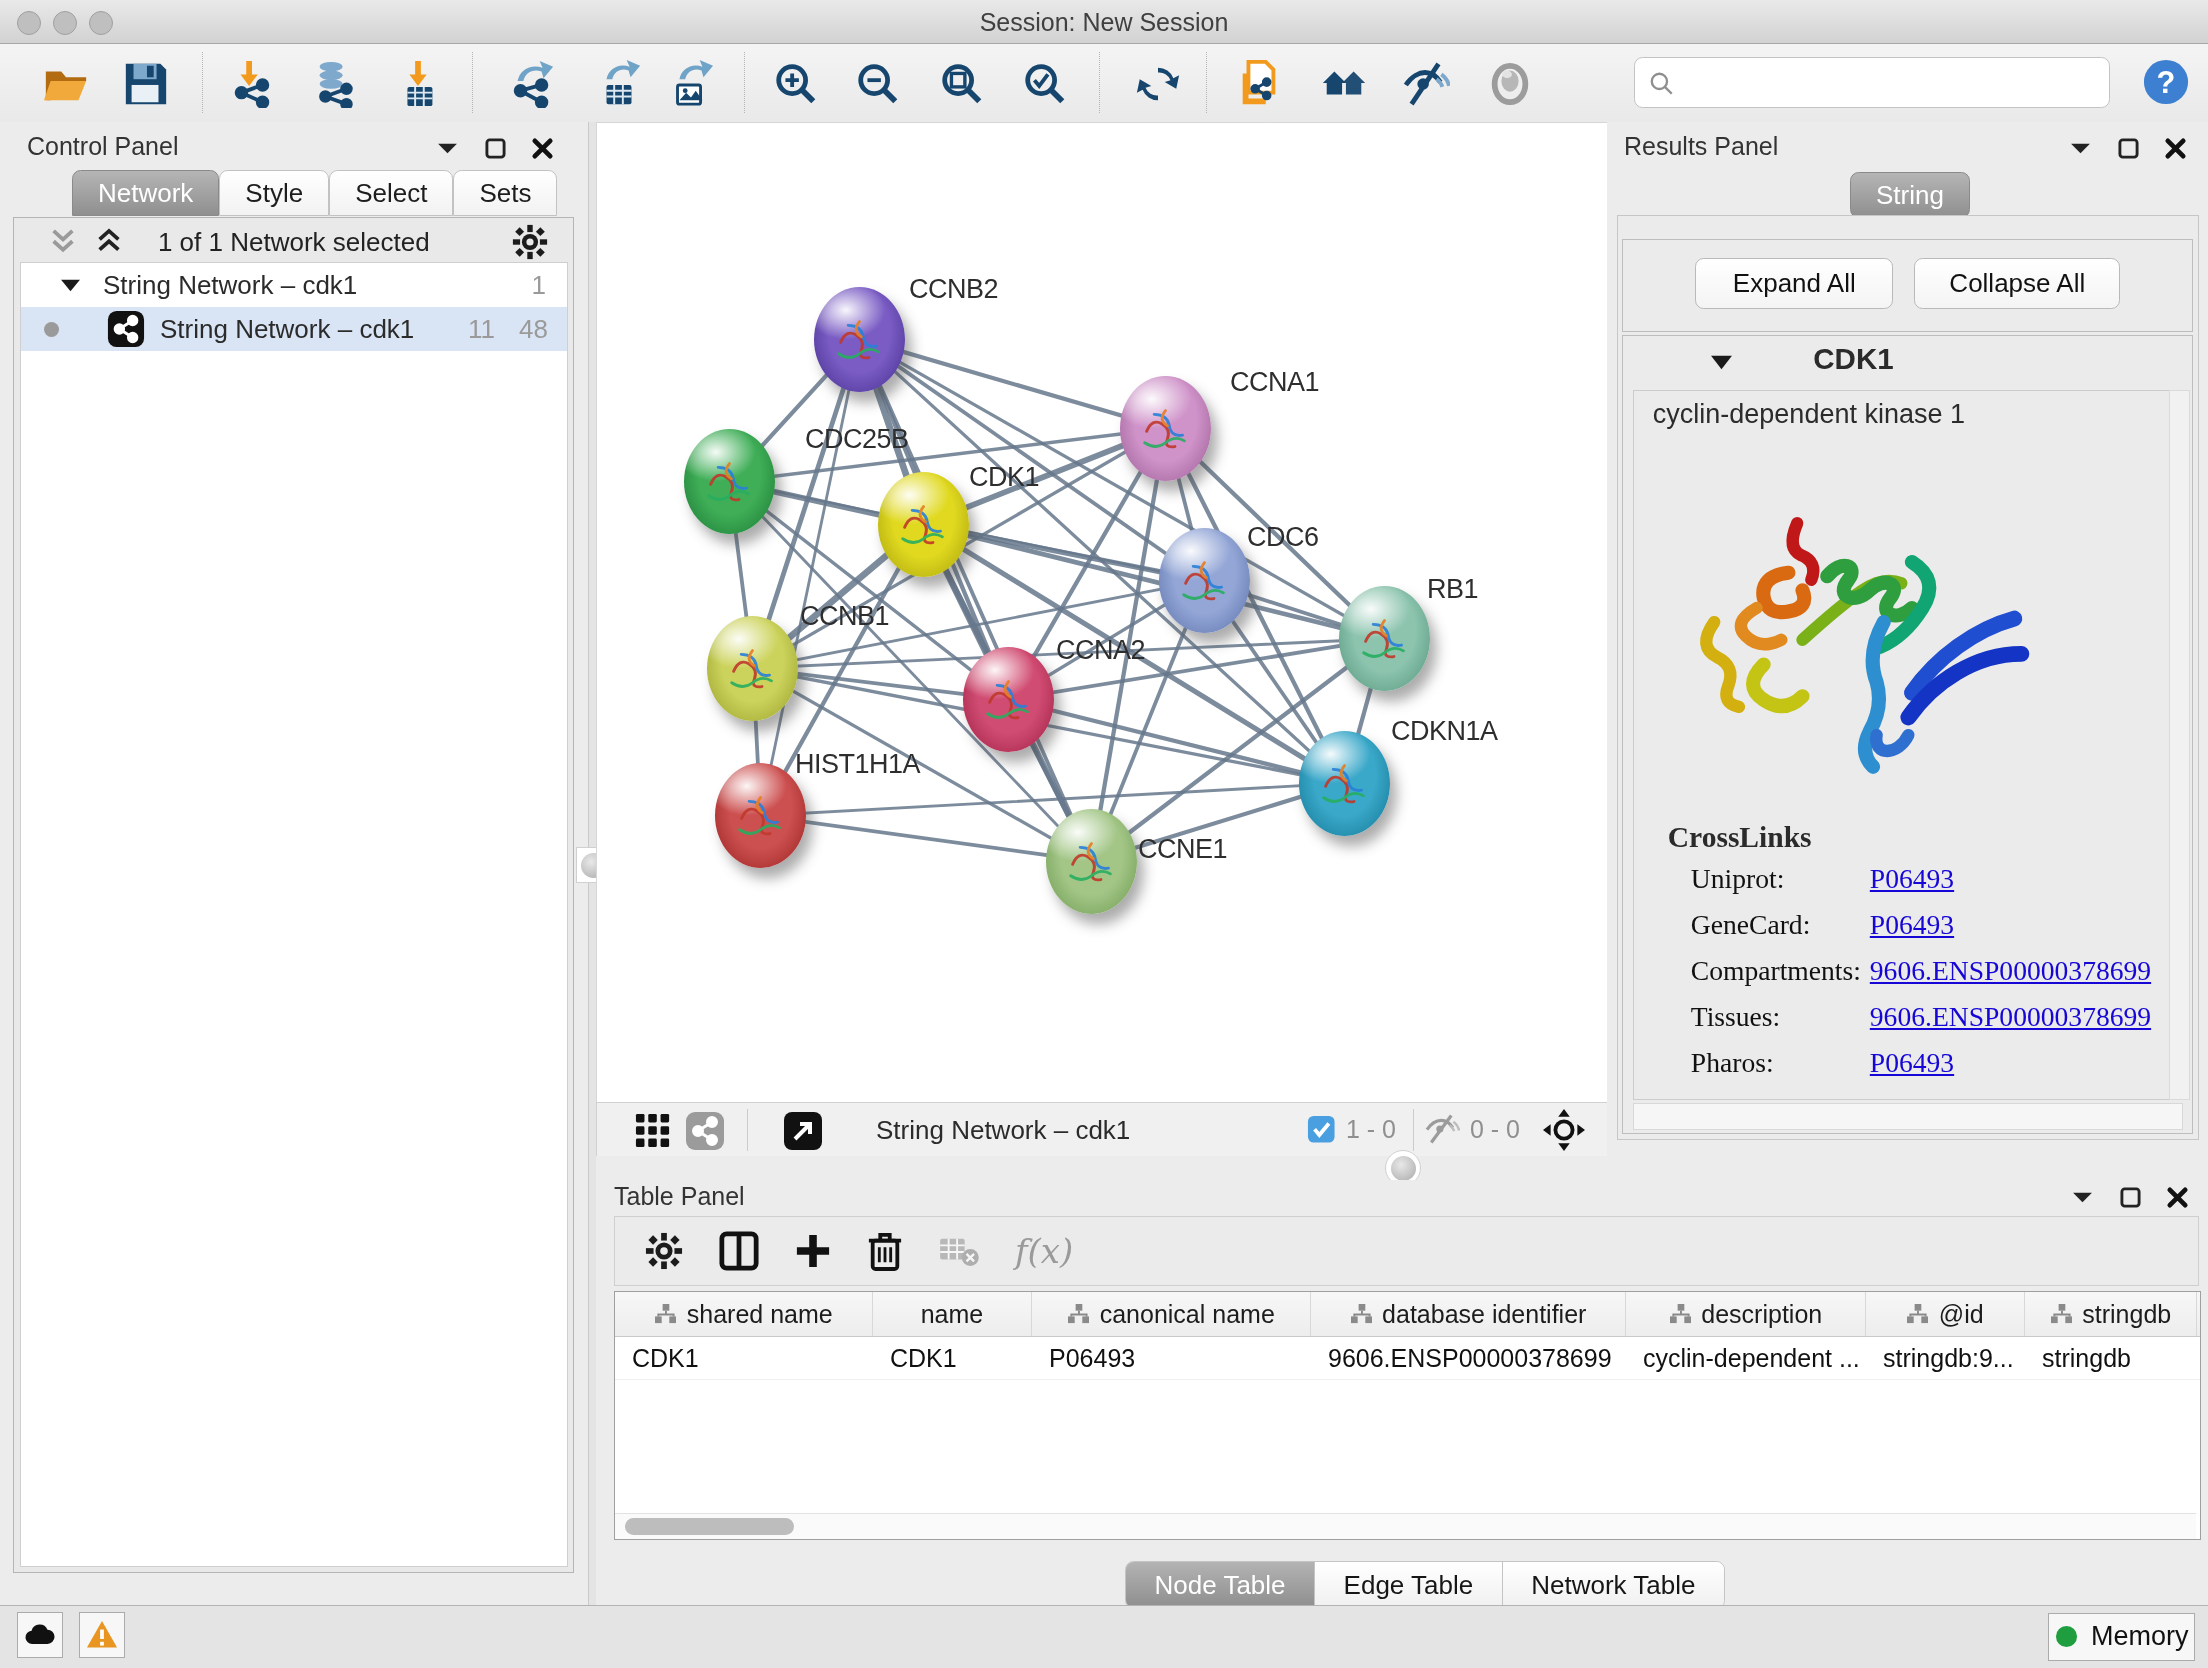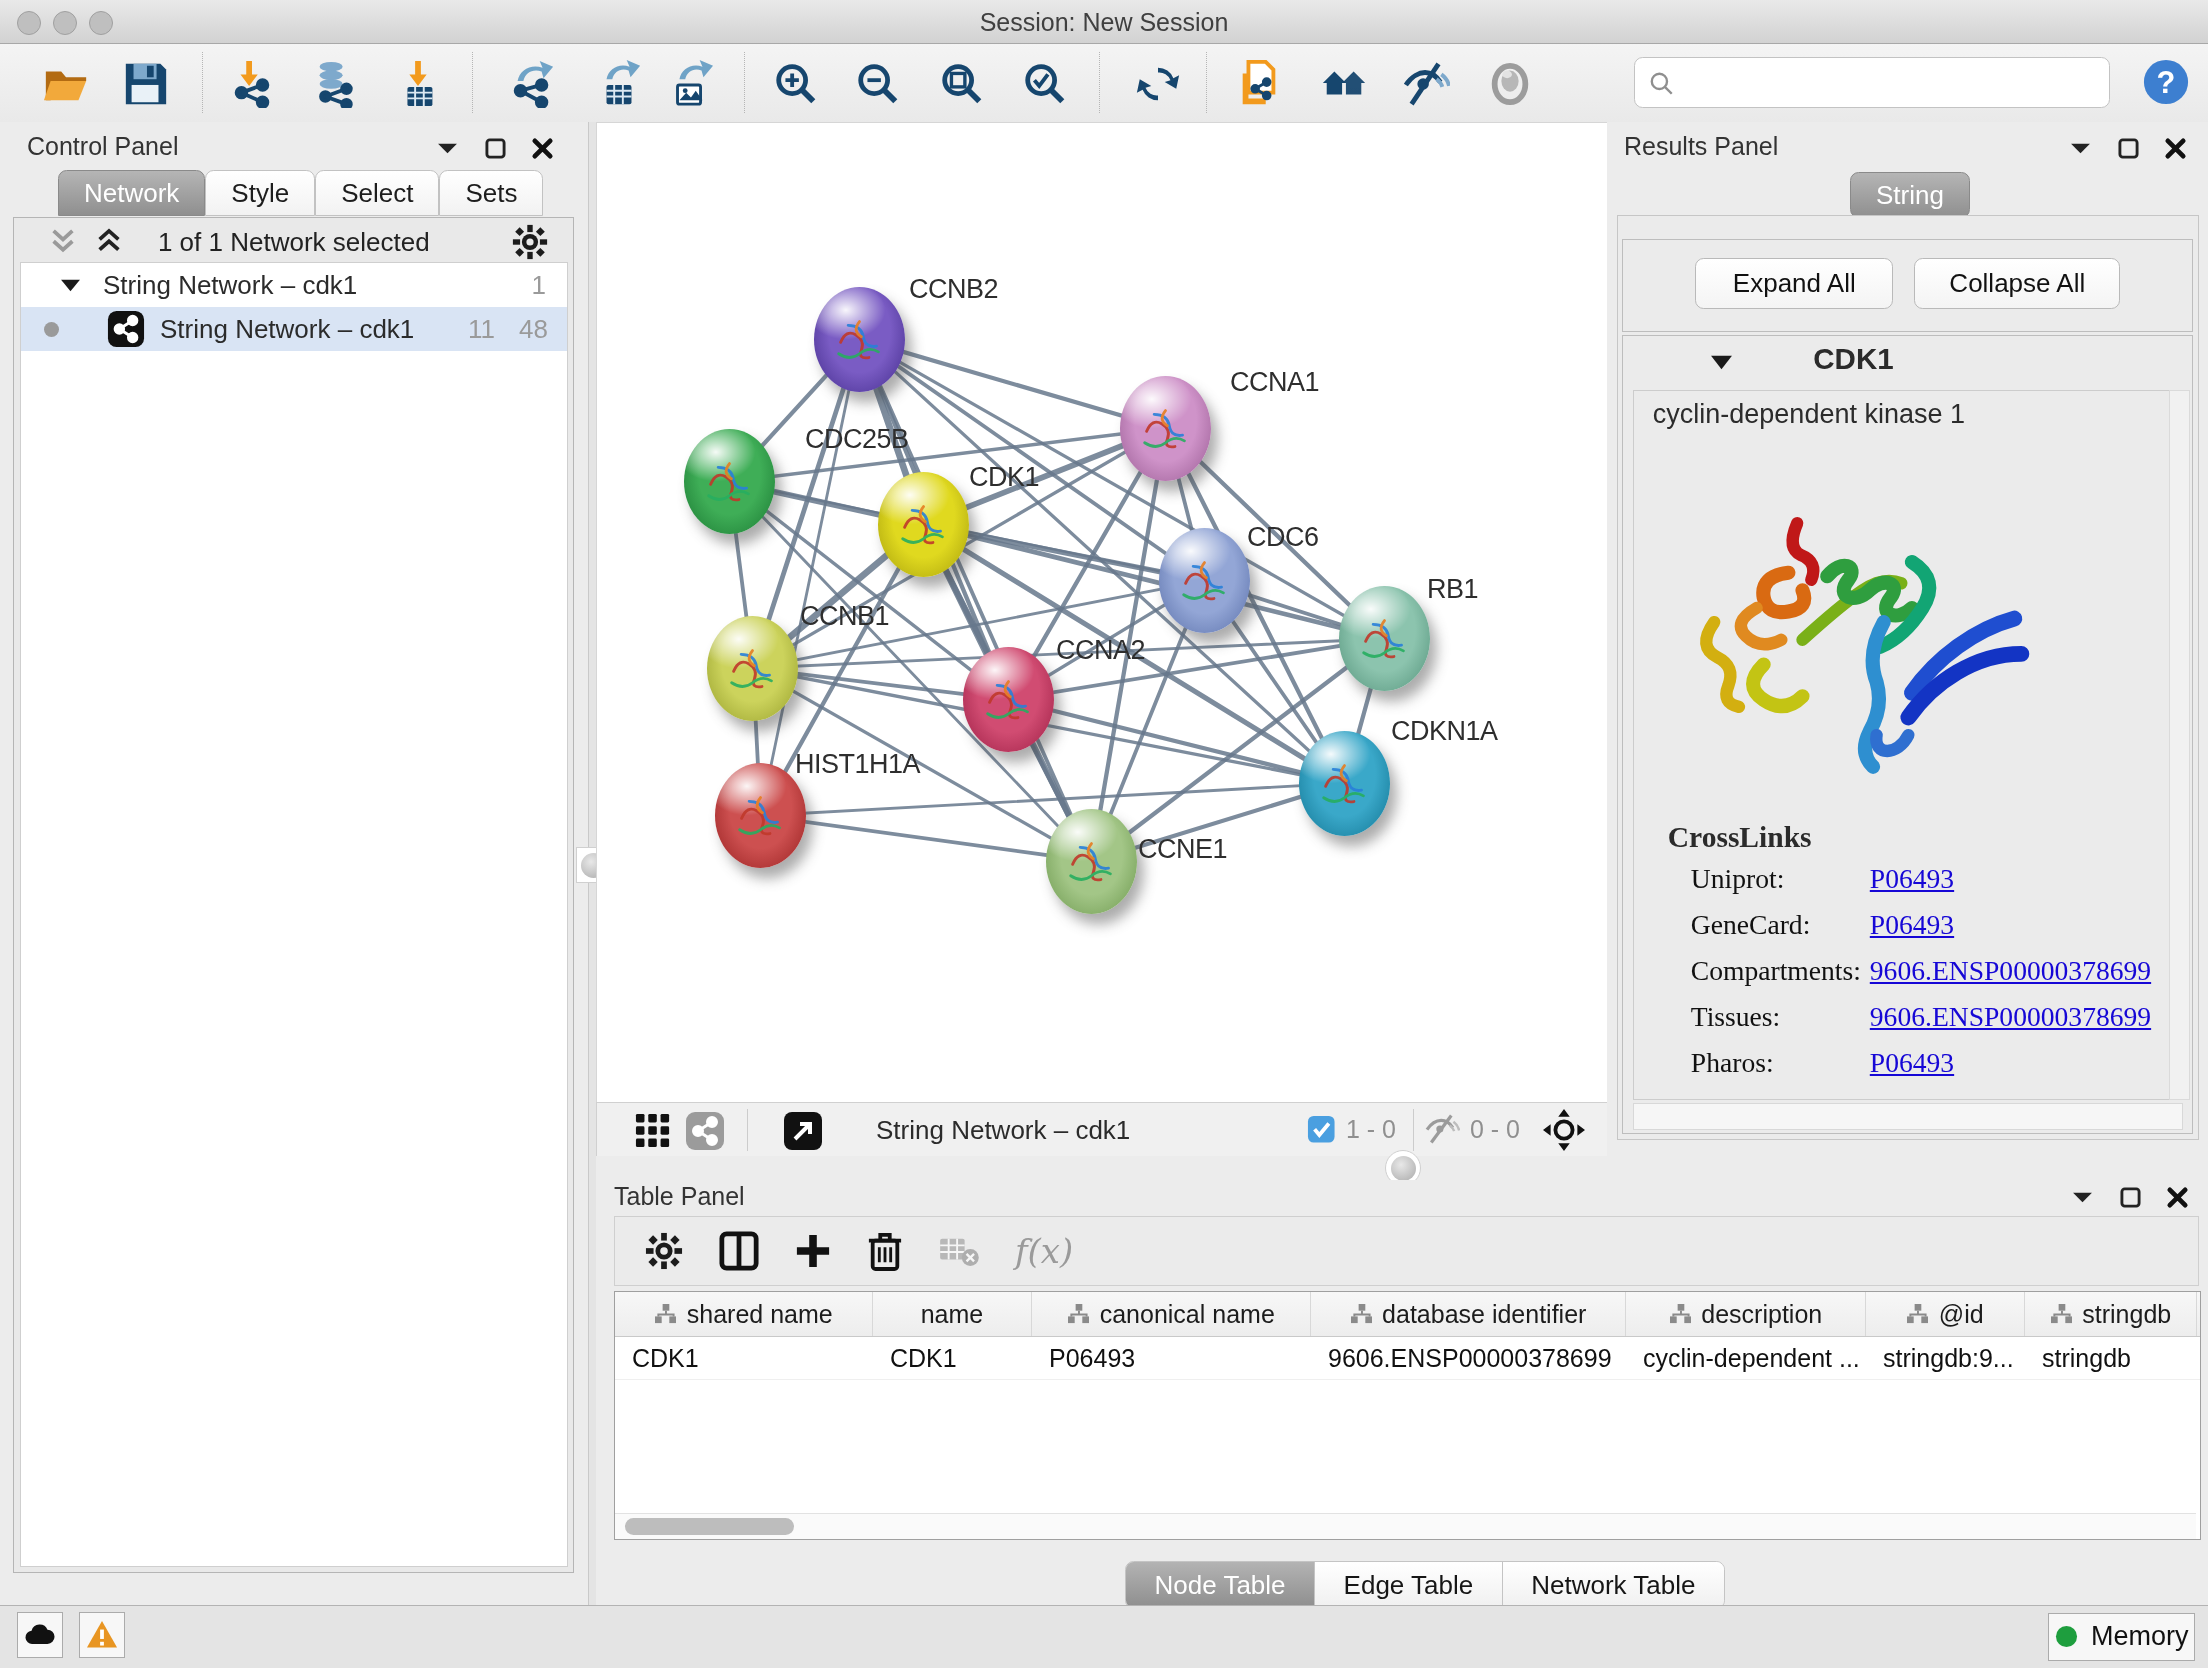--- a/index.html
+++ b/index.html
@@ -21,21 +21,21 @@
              border-radius:8.6px;}
   #searchbox svg{position:absolute;left:13.3px;top:11.4px;}
   
   .panel-title{font-size:25px;color:#333;}
   .pt-icons{position:absolute;display:flex;gap:25px;align-items:center;}
   .tab{display:inline-block;border:1px solid #c2c2c2;background:linear-gradient(#ffffff,#f2f2f2);
        color:#1d1d1d;font-size:26px;text-align:center;padding:6.7px 25px;border-radius:8.6px 8.6px 0 0;}
   .tab.sel{background:linear-gradient(#b5b5b5,#8f8f8f);color:#fff;border-color:#8a8a8a;}
   
   #control-panel{left:0;top:122px;width:588px;height:1484px;background:#ececec;}
-  #cp-tabs{position:absolute;left:58px;top:48px;display:flex;}
+  #cp-tabs{position:absolute;left:72px;top:48px;display:flex;}
   #cp-box{position:absolute;left:13.3px;top:95px;width:559px;height:1354px;background:#e9e9e9;
           border:1px solid #b5b5b5;}
   #cp-row{position:absolute;left:0;top:3.8px;width:100%;height:38px;}
   #cp-tree{position:absolute;left:5.7px;top:44px;width:546px;height:1303px;background:#fff;border:1px solid #cfcfcf;}
   .tree-row{position:relative;height:44px;font-size:26px;display:flex;align-items:center;}
   .tree-row.sel{background:#d9e4f4;}
   .cnt{color:#9a9a9a;font-size:26px;}
   
   #vdiv{left:588px;top:122px;width:8.6px;height:1484px;background:#e4e4e4;border-left:1px solid #c9c9c9;border-right:1px solid #c9c9c9;}
   .knob{position:absolute;background:#fff;border:1px solid #d0d0d0;display:flex;align-items:center;justify-content:center;}

